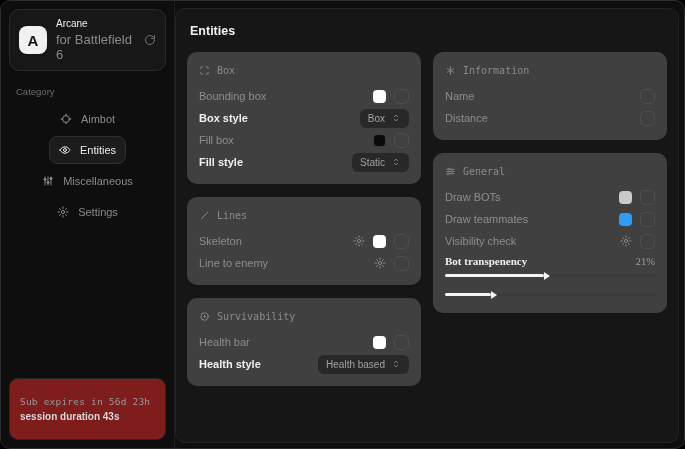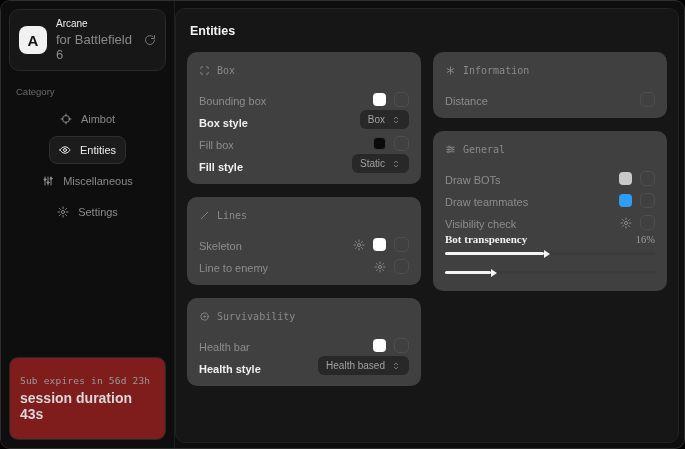--- a/index.html
+++ b/index.html
@@ -17,33 +17,33 @@
   .logo-sub{color:#8a8a8a;font-size:13px;margin-top:2px;}
   .logo-action{color:#777;display:flex;align-items:center;cursor:pointer;}
   .category{color:#6b6b6b;font-size:9.5px;margin:15px 7px 8px;}
   .nav{display:flex;flex-direction:column;gap:3px;align-items:center;}
   .nav-item{display:flex;align-items:center;gap:9px;padding:7px 9px;border-radius:8px;color:#8a8a8a;
     font-size:11px;border:1px solid transparent;cursor:pointer;}
   .nav-item.active{background:#1c1c1c;border-color:#2f2f2f;color:#ededed;}
   .nav-item .icn{display:flex;align-items:center;}
   .sidebar-footer{margin-top:auto;border:1px solid #282828;border-radius:9px;padding:17px 10px;background:#7f1d1d;}
   .footer-line1{font-family:"DejaVu Sans Mono",monospace;color:#999;font-size:9.5px;letter-spacing:0.2px;}
-  .footer-line2{color:#d8d8d8;font-size:14px;font-weight:700;margin-top:4px;}
+  .footer-line2{color:#d8d8d8;font-size:10px;font-weight:700;margin-top:4px;}
   
   .main{flex:1;margin:7px 5px 5px 0;background:#161616;border:1px solid #232323;border-radius:10px;
     padding:13px 11px;overflow:hidden;}
   .main-title{color:#f2f2f2;font-weight:700;font-size:12.5px;margin:2px 3px 14px;}
   .columns{display:flex;gap:12px;align-items:flex-start;}
   .col{flex:1;display:flex;flex-direction:column;gap:13px;min-width:0;}
   .panel{background:#404040;border-radius:10px;padding:10px 12px 11px;}
   .panel-header{display:flex;align-items:center;gap:7px;color:#8a8a8a;
     font-family:"DejaVu Sans Mono",monospace;font-size:10px;margin:3px 0 9px;}
   .panel-header .icn{display:flex;align-items:center;}
   .rows{display:flex;flex-direction:column;}
-  .row{display:flex;align-items:flex-end;min-height:22px;gap:8px;}
+  .row{display:flex;align-items:center;min-height:22px;gap:8px;}
   .row-label{flex:1;color:#8d8d8d;font-size:11px;white-space:nowrap;overflow:hidden;}
   .row.emph .row-label{color:#f0f0f0;font-weight:700;}
   .controls{display:flex;align-items:center;gap:8px;}
   .swatch{width:13px;height:13px;border-radius:4px;border:1px solid transparent;cursor:pointer;}
   .swatch.dark{border-color:#3c3c3c;}
   .checkbox{width:15px;height:15px;border-radius:5px;border:1.5px solid #4e4e4e;background:transparent;cursor:pointer;}
   .gear-btn{color:#8a8a8a;display:flex;align-items:center;cursor:pointer;}
   .dropdown{display:flex;align-items:center;gap:6px;background:#282828;border-radius:6px;
     padding:3px 8px;color:#a2a2a2;font-size:10px;cursor:pointer;line-height:1.3;}
   .dropdown .icn{display:flex;align-items:center;color:#8d8d8d;}
@@ -252,20 +252,26 @@
             <div class="panel-header">
               <span class="icn">
                 <svg width="11" height="11" fill="none" stroke="currentColor" stroke-width="2" stroke-linecap="round" stroke-linejoin="round" viewBox="0 0 24 24">
                   <path d="M12 4v16M5 8l14 8M19 8L5 16"></path>
                 </svg>
               </span>
               <span>Information</span>
             </div>
             <div class="rows">
               <div class="row">
+                <span class="row-label">Name</span>
+                <span class="controls">
+                  <span class="checkbox"></span>
+                </span>
+              </div>
+              <div class="row">
                 <span class="row-label">Distance</span>
                 <span class="controls">
                   <span class="checkbox"></span>
                 </span>
               </div>
             </div>
           </div>
           <div class="panel">
             <div class="panel-header">
               <span class="icn">
@@ -301,21 +307,21 @@
                       <circle cx="12" cy="12" r="3.2"></circle>
                       <path d="M12 2v3M12 19v3M2 12h3M19 12h3M4.9 4.9l2.2 2.2M16.9 16.9l2.2 2.2M19.1 4.9L16.9 7.1M7.1 16.9l-2.2 2.2"></path>
                     </svg>
                   </span>
                   <span class="checkbox"></span>
                 </span>
               </div>
               <div class="slider-block">
                 <div class="slider-top">
                   <span class="slider-label">Bot transpenency</span>
-                  <span class="slider-value">16%</span>
+                  <span class="slider-value">21%</span>
                 </div>
                 <div class="slider-track">
                   <div class="slider-fill" style="width: 47%;"></div>
                   <div class="slider-thumb" style="left: 47%;"></div>
                 </div>
               </div>
               <div class="slider-block">
                 <div class="slider-track">
                   <div class="slider-fill" style="width: 22%;"></div>
                   <div class="slider-thumb" style="left: 22%;"></div>

